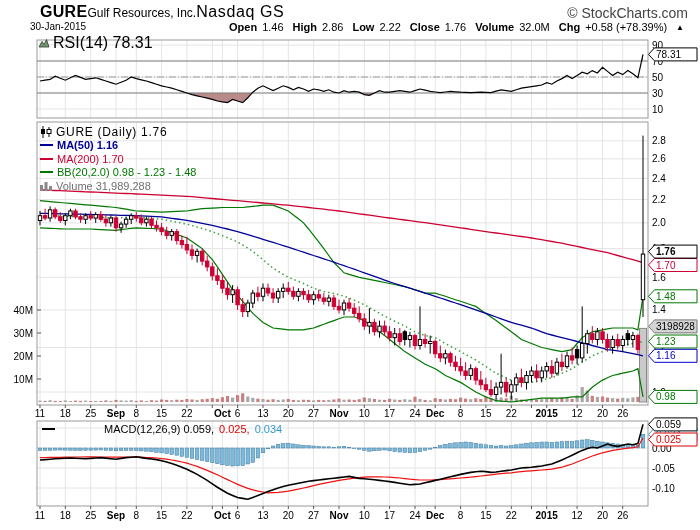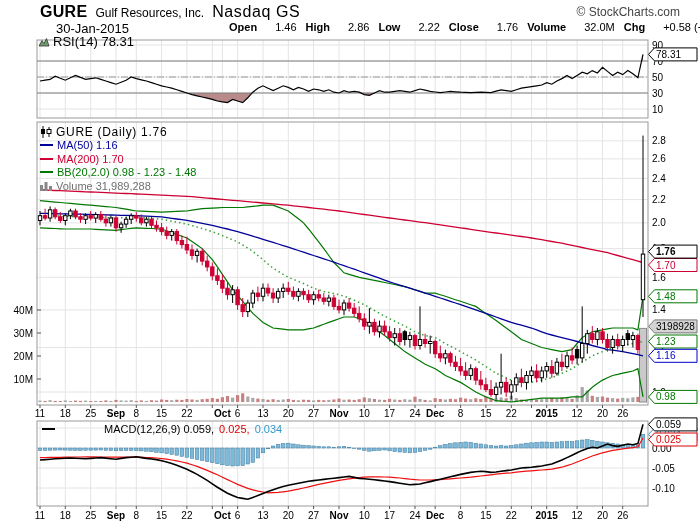--- a/index.html
+++ b/index.html
@@ -1,28 +1,28 @@
 <!DOCTYPE html>
 <html><head>
 <meta charset="utf-8">
 <style>
   html,body{margin:0;padding:0;background:#fff}
   .chart-root{position:relative;width:700px;height:530px;background:#fff;overflow:hidden;
     font-family:"Liberation Sans",sans-serif;color:#000}
   svg#chart-svg{position:absolute;left:0;top:0}
-  .hdr-line1{position:absolute;left:40px;top:3px;display:flex;align-items:baseline;gap:8px;white-space:nowrap}
+  .hdr-line1{position:absolute;left:40px;top:3px;display:flex;align-items:baseline;white-space:nowrap}
   .sym{font-size:16px;font-weight:bold;letter-spacing:.3px}
   .co{font-size:12px}
   .ex{font-size:16px;letter-spacing:.6px}
-  .copyright{position:absolute;right:20px;top:5px;font-size:12px;color:#444;cursor:pointer}
-  .hdr-date{position:absolute;left:56px;top:21px;font-size:13px}
+  .copyright{position:absolute;right:12px;top:5px;font-size:14px;color:#444;cursor:pointer}
+  .hdr-date{position:absolute;left:30px;top:21px;font-size:10px}
   .quote{position:absolute;left:229px;top:21px;display:flex;gap:9px;font-size:11px;white-space:nowrap}
-  .quote b{margin-right:18px}
+  .quote b{margin-right:5px}
   .q-arrow{font-size:8px;align-self:center}
-  .rsi-legend{position:absolute;left:39px;top:34px;font-size:13px;display:flex;gap:3px;align-items:center;white-space:nowrap}
+  .rsi-legend{position:absolute;left:39px;top:34px;font-size:16px;display:flex;gap:3px;align-items:center;white-space:nowrap}
   .main-legend{position:absolute;left:40px;top:125px}
   .main-legend .lrow{display:flex;align-items:center;gap:4px;white-space:nowrap;font-size:11px;height:13.5px}
   .main-legend .lrow.first{font-size:12px;letter-spacing:.7px;font-weight:normal}
   .swatch{display:inline-block;width:13px;height:2px}
   .macd-legend{position:absolute;left:42px;top:423px;font-size:11px;display:flex;gap:5px;align-items:center;white-space:nowrap}
   .icon-wrap{display:inline-flex;align-items:center}
 </style>
 </head>
 <body>
 
@@ -853,21 +853,21 @@
           <line x1="3" y1="0" x2="3" y2="12" stroke="#000" stroke-width="1"></line>
           <rect x="1" y="3" width="4" height="5" fill="#000"></rect>
           <line x1="9" y1="1" x2="9" y2="11" stroke="#000" stroke-width="1"></line>
           <rect x="7" y="3.5" width="4" height="4" fill="#fff" stroke="#000"></rect>
         </svg>
       </span>
       <span style="color: rgb(0, 0, 0); text-align: center;">GURE (Daily) 1.76</span>
     </div>
     <div class="lrow">
       <span class="swatch" style="background-color: rgb(0, 0, 153);"></span>
-      <span style="color: rgb(0, 0, 153);">MA(50) 1.16</span>
+      <span style="color: rgb(0, 0, 153); font-weight: bold;">MA(50) 1.16</span>
     </div>
     <div class="lrow">
       <span class="swatch" style="background-color: rgb(204, 0, 51);"></span>
       <span style="color: rgb(204, 0, 51);">MA(200) 1.70</span>
     </div>
     <div class="lrow">
       <span class="swatch" style="background-color: rgb(0, 119, 0);"></span>
       <span style="color: rgb(0, 119, 0);">BB(20,2.0) 0.98 - 1.23 - 1.48</span>
     </div>
     <div class="lrow">

